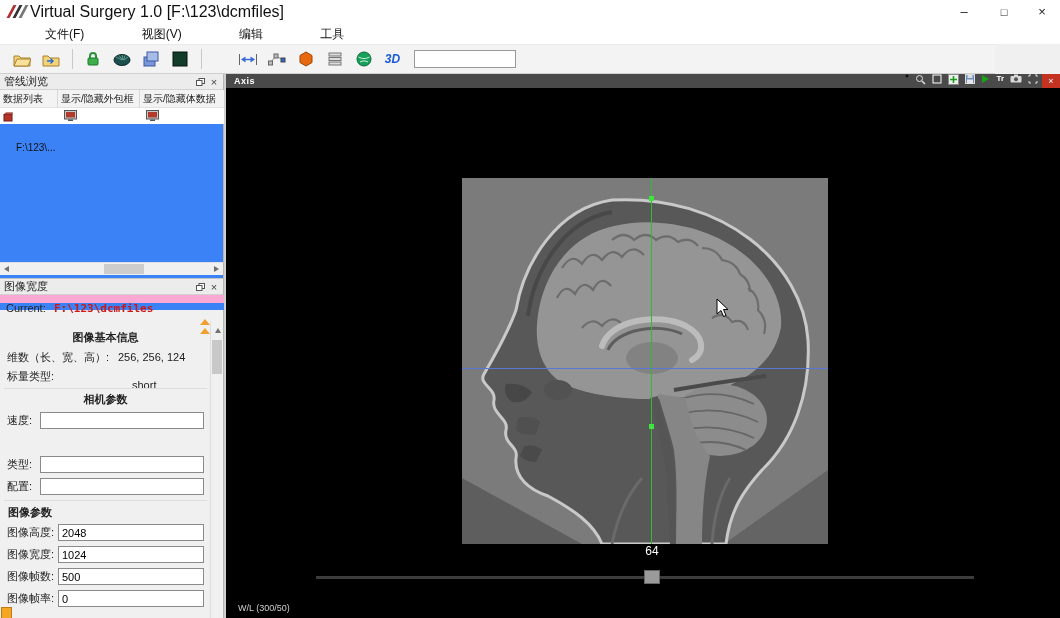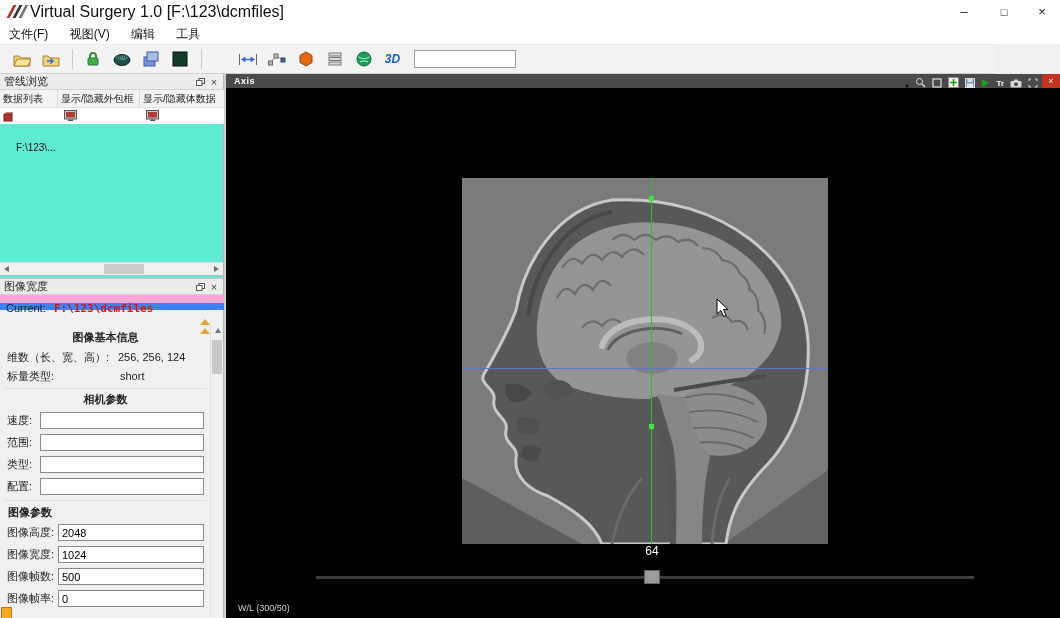--- a/index.html
+++ b/index.html
@@ -16,40 +16,40 @@
   .logo i { position:absolute; top:0; width:3px; height:13px; background:#444; transform:skewX(-28deg); }
   .logo i:nth-child(1){left:2px;background:#b03030;} .logo i:nth-child(2){left:8px;background:#333;} .logo i:nth-child(3){left:14px;background:#777;}
   .wtitle { position:absolute; left:30px; top:0; line-height:24px; font-size:16px; color:#101010; white-space:nowrap; }
   .winbtn { position:absolute; top:0; height:24px; text-align:center; line-height:24px; font-size:13px; color:#222; cursor:default; }
   .winbtn.min { right:76px; width:40px; }
   .winbtn.max { right:36px; width:40px; font-size:11px; }
   .winbtn.cls { right:0; width:36px; }
 
   
   .menubar { position:absolute; left:0; top:24px; width:1060px; height:20px; background:#ffffff; font-size:12px; }
-  .menuitem { display:inline-block; padding:2px 9px 0 9px; height:20px; }
+  .menuitem { display:inline-block; padding:2px 9px 0 9px; height:20px;margin-left:36px; }
 
   
   .toolbar { position:absolute; left:0; top:44px; width:995px; height:30px; background:#f3f3f3;
              border-top:1px solid #e9e9e9; border-bottom:1px solid #cfcfcf;
              display:flex; align-items:center; padding-left:8px; }
   .tbtn { width:27px; height:24px; display:flex; align-items:center; justify-content:center; margin-right:2px; }
   .tsep { width:1px; height:20px; background:#c9c9c9; margin:0 6px; }
   .tgap { width:26px; }
   .threed { font-size:12px; font-weight:bold; font-style:italic; color:#1a5ad8; }
   .searchbox { width:102px; height:18px; border:1px solid #999; background:#fff; font-size:11px; padding:0 3px; margin-left:6px; font-family:"Liberation Sans",sans-serif; }
 
   
   .phdr { position:absolute; left:0; top:0; width:100%; height:16px; background:#ececec;
           border-bottom:1px solid #d2d2d2; font-size:11px; line-height:15px; padding-left:4px; color:#222; }
   .phdr-icons { position:absolute; right:2px; top:1px; display:flex; align-items:center; }
   .pico { width:14px; height:14px; display:flex; align-items:center; justify-content:center; font-size:11px; color:#444; }
 
   
-  .pipeline { position:absolute; left:0; top:74px; width:224px; height:204px; background:#5eead4; border-right:1px solid #b5b5b5; }
+  .pipeline { position:absolute; left:0; top:74px; width:224px; height:204px; background:#3b82f6; border-right:1px solid #b5b5b5; }
   .colrow { position:absolute; left:0; top:16px; width:224px; height:18px; background:#f3f3f3; font-size:10px; color:#222; border-bottom:1px solid #e2e2e2; }
   .colcell { position:absolute; top:0; height:18px; line-height:18px; border-right:1px solid #d8d8d8; padding-left:3px; white-space:nowrap; overflow:hidden; }
   .datarow { position:absolute; left:0; top:34px; width:224px; height:16px; background:#fff; font-size:10px; line-height:16px; }
   .hscroll { position:absolute; left:0; bottom:3px; width:223px; height:13px; background:#f0f0f0; border-top:1px solid #e0e0e0; }
   .harrow { position:absolute; top:0; width:13px; height:12px; display:flex; align-items:center; justify-content:center; }
   .tri-l { width:0; height:0; border-top:3.5px solid transparent; border-bottom:3.5px solid transparent; border-right:5px solid #707070; }
   .tri-r { width:0; height:0; border-top:3.5px solid transparent; border-bottom:3.5px solid transparent; border-left:5px solid #707070; }
   .tri-u { width:0; height:0; border-left:3.5px solid transparent; border-right:3.5px solid transparent; border-bottom:5px solid #707070; }
   .hthumb { position:absolute; left:104px; top:1px; width:40px; height:10px; background:#cdcdcd; }
 
@@ -72,21 +72,21 @@
   .vscroll { position:absolute; right:0; top:43px; width:13px; height:297px; background:#f0f0f0; border-left:1px solid #ddd; }
   .vthumb { position:absolute; left:1px; top:18px; width:10px; height:34px; background:#c8c8c8; }
   .partialbtn { position:absolute; left:1px; bottom:0; width:11px; height:11px; background:#f5a623; border:1px solid #c07c10; border-bottom:none; }
 
   .splitter { position:absolute; left:224px; top:74px; width:2px; height:544px; background:#d0d0d0; }
 
   
   .viewport { position:absolute; left:226px; top:74px; width:834px; height:544px; background:#000; }
   .axisbar { position:absolute; left:0; top:0; width:834px; height:14px; background:#4a4a4a; }
   .axistitle { position:absolute; left:8px; top:0; line-height:14px; font-size:9px; font-weight:bold; color:#fff; letter-spacing:0.5px; }
-  .axis-icons { position:absolute; right:22px; top:0; height:14px; display:flex; align-items:flex-end; gap:6px; }
+  .axis-icons { position:absolute; right:22px; top:0; height:14px; display:flex; align-items:flex-start; gap:6px; }
   .aicon { display:flex; align-items:center; justify-content:center; }
   .trlbl { color:#fff; font-size:8px; font-weight:bold; }
   .axis-close { position:absolute; right:0; top:0; width:18px; height:14px; background:#c43222; color:#fff; font-size:9px; text-align:center; line-height:14px; }
 
   .mri { position:absolute; left:236px; top:104px; width:366px; height:366px; }
   .vline { position:absolute; left:425px; top:104px; width:1px; height:366px; background:#2dbd2d; }
   .hline { position:absolute; left:236px; top:294px; width:366px; height:1px; background:#5a77d6; }
   .gmark { position:absolute; left:423px; width:5px; height:5px; background:#3ce63c; }
   .slice { position:absolute; left:404px; top:470px; width:44px; text-align:center; color:#fff; font-size:12px; }
   .slidertrack { position:absolute; left:90px; top:502px; width:658px; height:3px; background:#3c3c3c; }
@@ -270,30 +270,26 @@
       </span>
     </div>
     <div class="ccontent">
       <div class="gtitle" style="top:8px;">图像基本信息</div>
       <div class="frow" style="top:27px;">
         <span class="flabel">维数（长、宽、高）:</span>
         <span class="fvalue" style="left:118px;">256, 256, 124</span>
       </div>
       <div class="frow" style="top:46px;">
         <span class="flabel">标量类型:</span>
-        <span class="fvalue" style="left:120px;">short</span>
+        <span class="fvalue" style="left:132px;margin-top:9px;">short</span>
       </div>
       <div class="sepline" style="top:66px;"></div>
       <div class="gtitle" style="top:70px;">相机参数</div>
       <div class="frow" style="top:90px;">
         <span class="flabel">速度:</span>
-        <input class="inp" style="left: 40px; top: 0px; width: 164px;" value="">
-      </div>
-      <div class="frow" style="top:112px;">
-        <span class="flabel">范围:</span>
         <input class="inp" style="left: 40px; top: 0px; width: 164px;" value="">
       </div>
       <div class="frow" style="top:134px;">
         <span class="flabel">类型:</span>
         <input class="inp" style="left: 40px; top: 0px; width: 164px;" value="">
       </div>
       <div class="frow" style="top:156px;">
         <span class="flabel">配置:</span>
         <input class="inp" style="left: 40px; top: 0px; width: 164px;" value="">
       </div>

